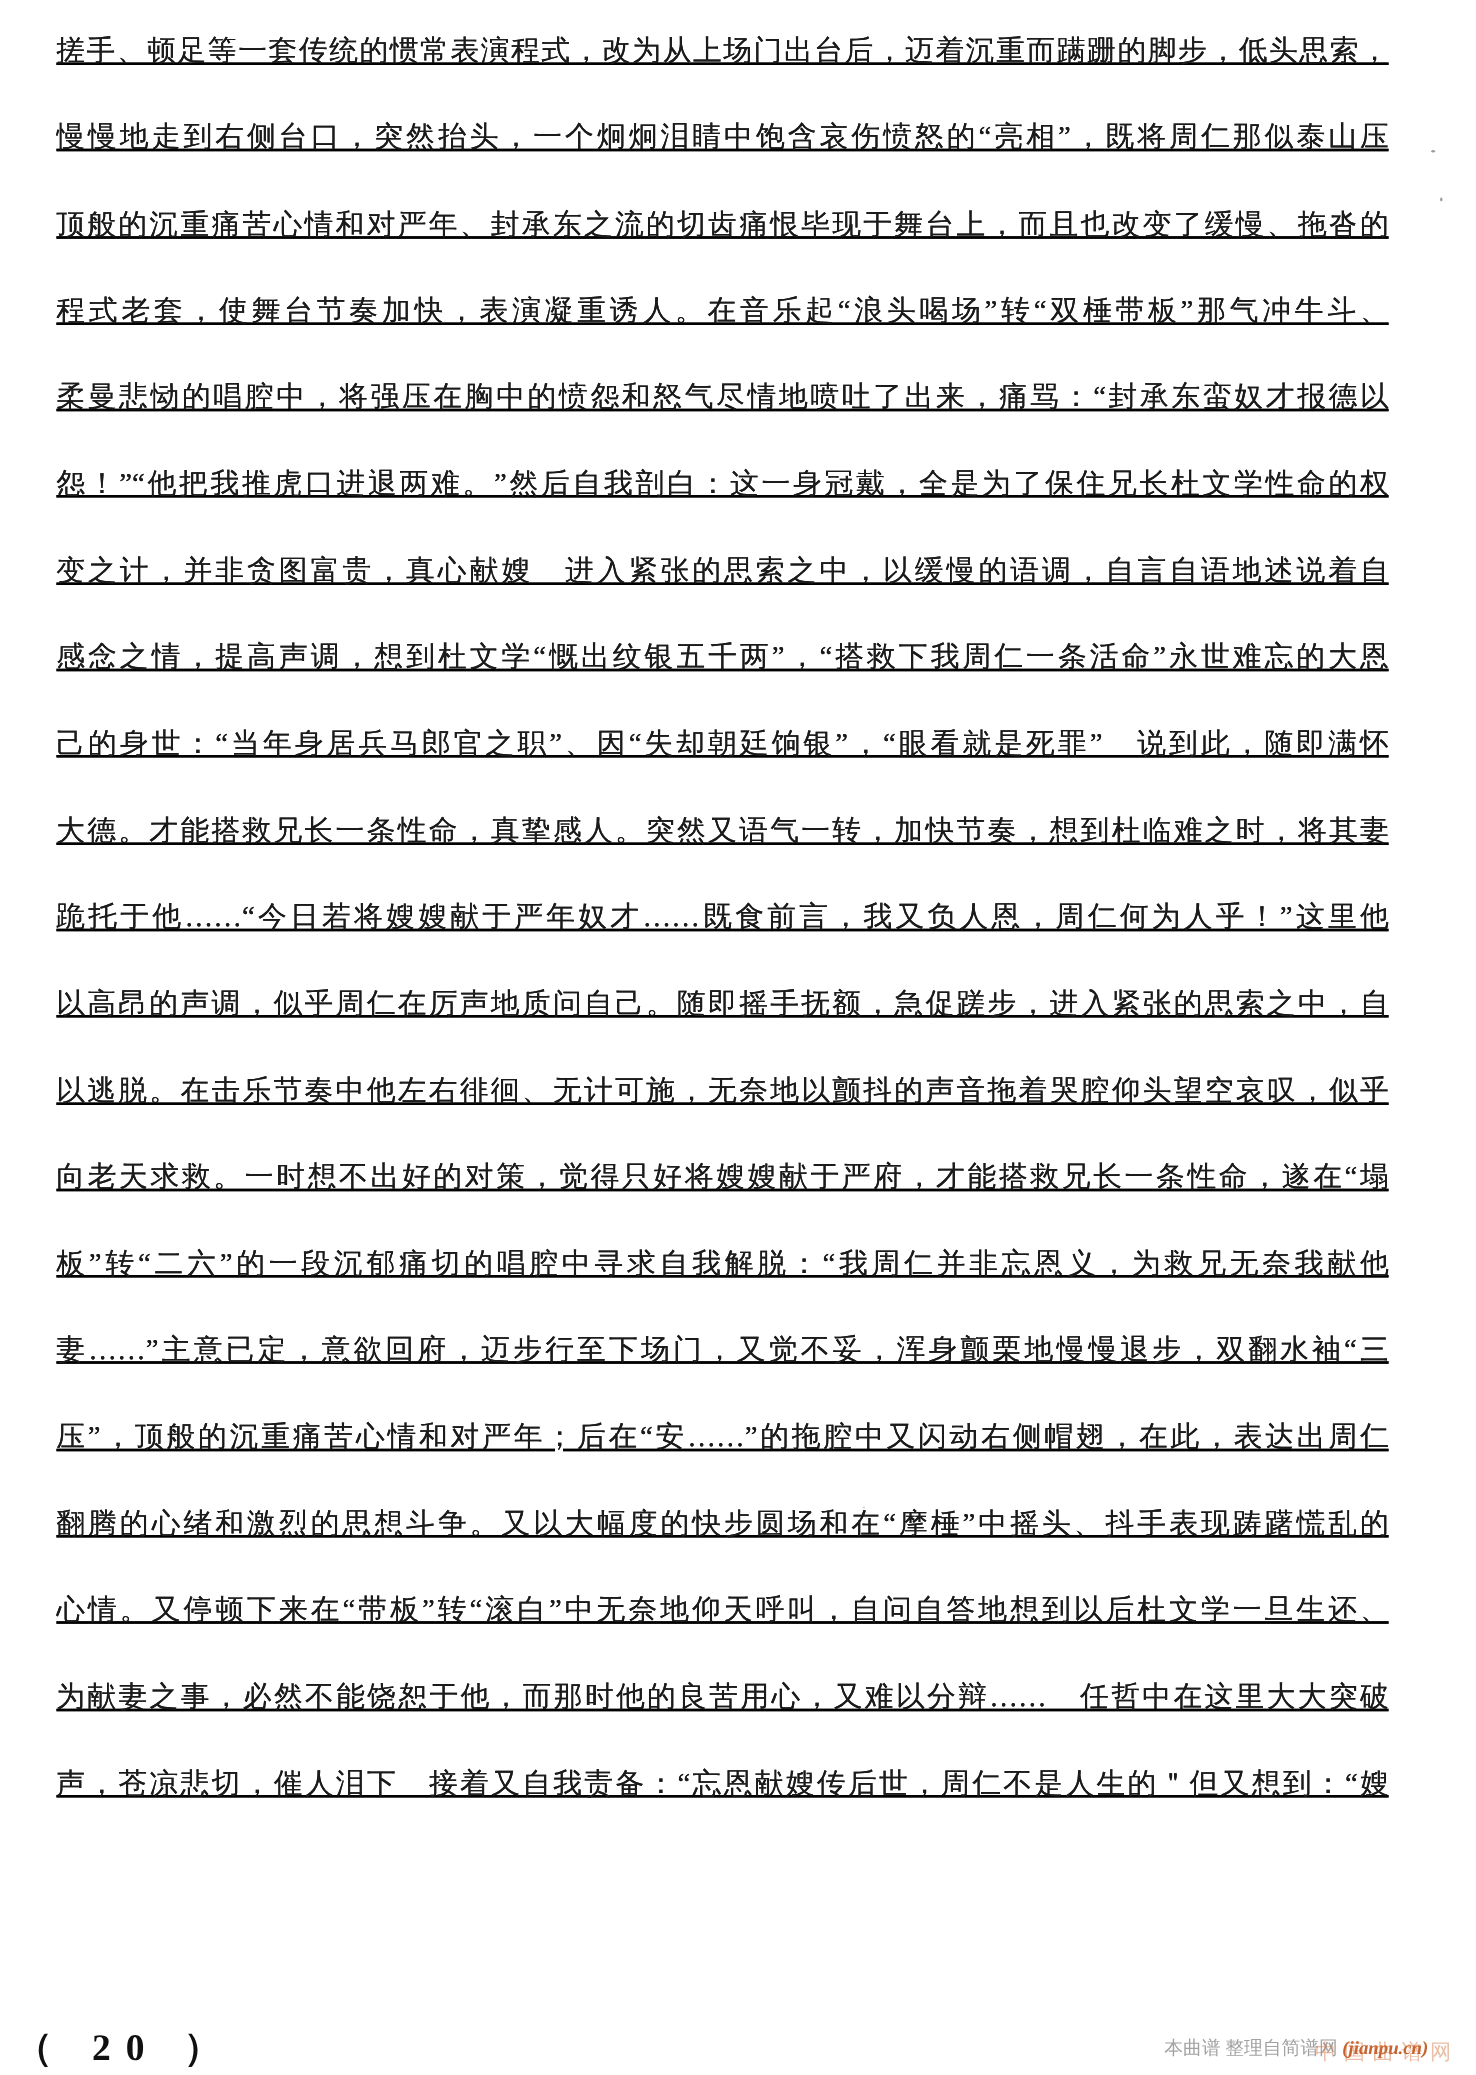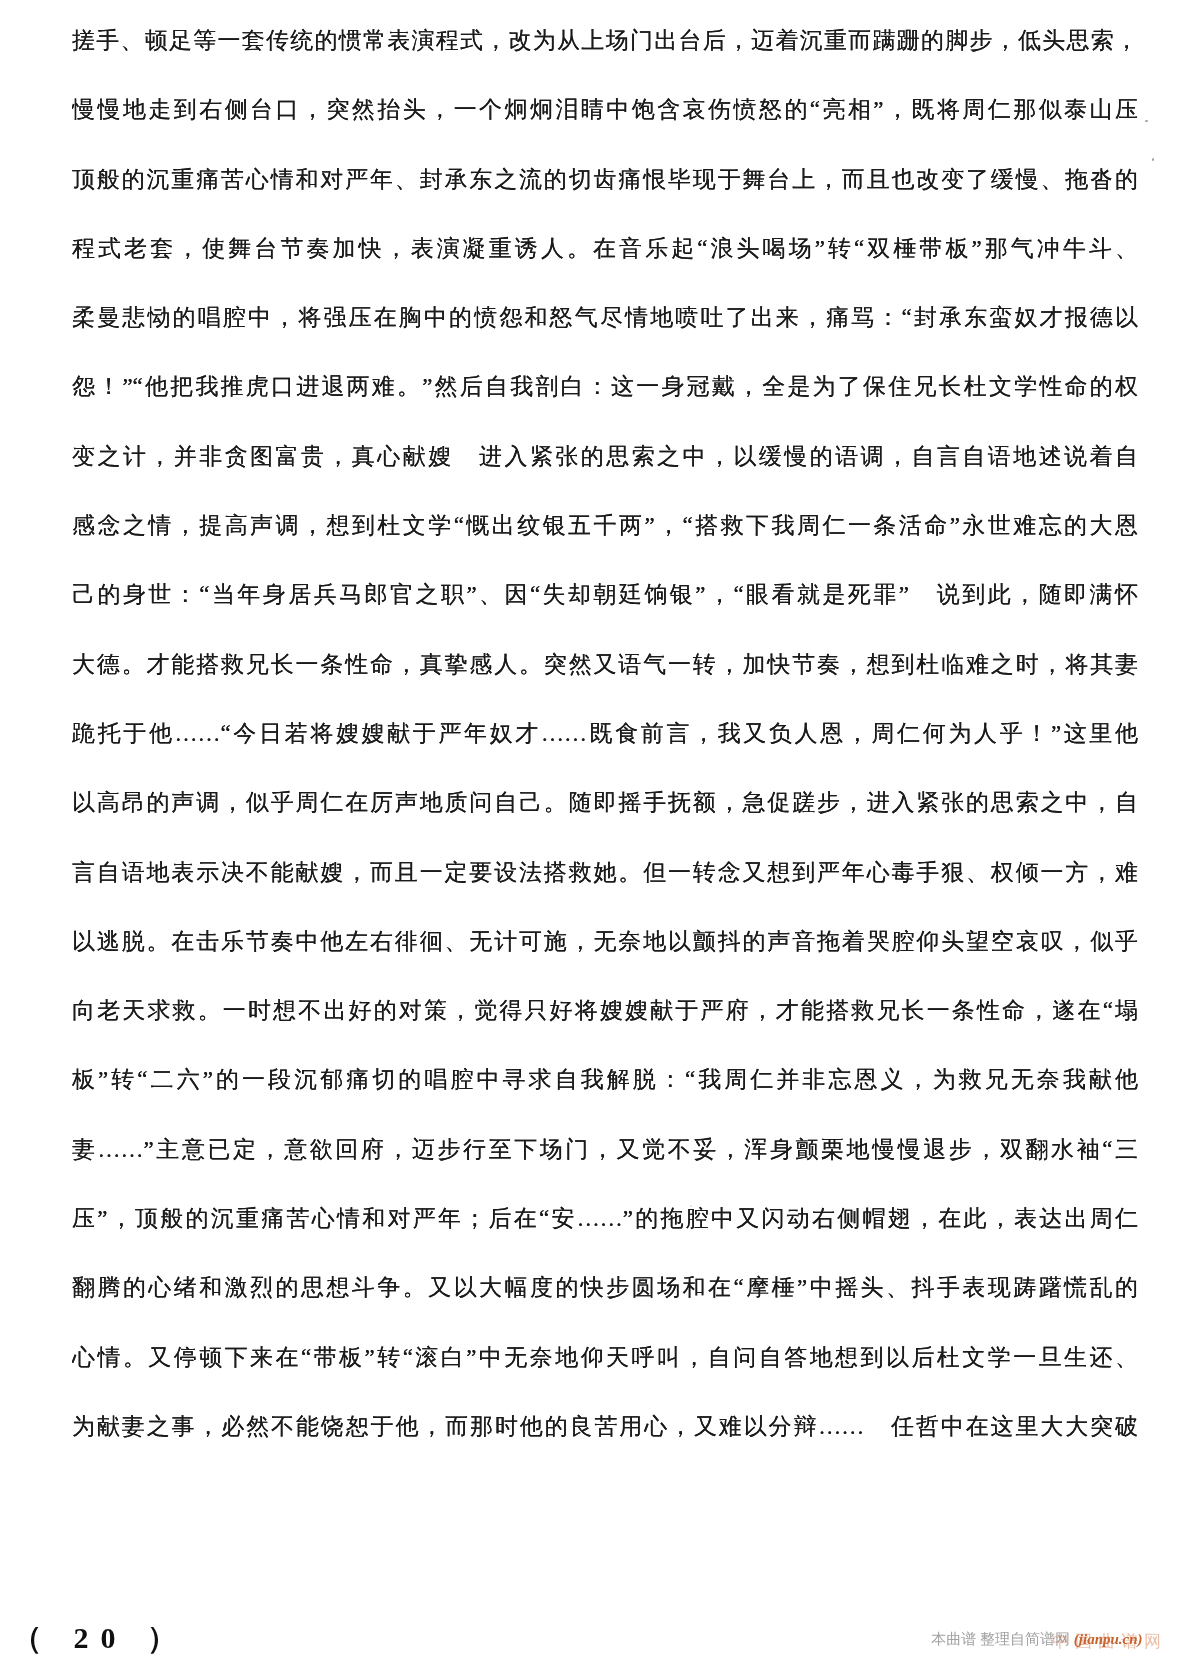--- a/index.html
+++ b/index.html
@@ -7,23 +7,24 @@
     position: relative;
     width: 1181px;
     height: 1660px;
     margin: 0 auto;
     background: #ffffff;
     font-family: "Liberation Serif", "DejaVu Serif", serif;
     overflow: hidden;
   }
   .text-block {
     position: absolute;
-    left: 72px;
+    left: 45px;
     top: 6px;
     width: 1066px;
+    text-decoration: underline;
   }
   .line {
     height: 69.3px;
     line-height: 69.3px;
     font-size: 23px;
     color: #1b1b1b;
     text-align: justify;
     text-align-last: justify;
     text-shadow: 0 0 0.5px #222;
     overflow: hidden;
@@ -80,29 +81,29 @@
     <div class="line">顶般的沉重痛苦心情和对严年、封承东之流的切齿痛恨毕现于舞台上，而且也改变了缓慢、拖沓的</div>
     <div class="line">程式老套，使舞台节奏加快，表演凝重诱人。在音乐起“浪头喝场”转“双棰带板”那气冲牛斗、</div>
     <div class="line">柔曼悲恸的唱腔中，将强压在胸中的愤怨和怒气尽情地喷吐了出来，痛骂：“封承东蛮奴才报德以</div>
     <div class="line">怨！”“他把我推虎口进退两难。”然后自我剖白：这一身冠戴，全是为了保住兄长杜文学性命的权</div>
     <div class="line">变之计，并非贪图富贵，真心献嫂　进入紧张的思索之中，以缓慢的语调，自言自语地述说着自</div>
     <div class="line">感念之情，提高声调，想到杜文学“慨出纹银五千两”，“搭救下我周仁一条活命”永世难忘的大恩</div>
     <div class="line">己的身世：“当年身居兵马郎官之职”、因“失却朝廷饷银”，“眼看就是死罪”　说到此，随即满怀</div>
     <div class="line">大德。才能搭救兄长一条性命，真挚感人。突然又语气一转，加快节奏，想到杜临难之时，将其妻</div>
     <div class="line">跪托于他……“今日若将嫂嫂献于严年奴才……既食前言，我又负人恩，周仁何为人乎！”这里他</div>
     <div class="line">以高昂的声调，似乎周仁在厉声地质问自己。随即摇手抚额，急促蹉步，进入紧张的思索之中，自</div>
-    <div class="line">言自语地表示决不能献嫂，而且一定要设法搭救她。但一转念又想到严年心毒手狠、权倾一方，难</div>
     <div class="line">以逃脱。在击乐节奏中他左右徘徊、无计可施，无奈地以颤抖的声音拖着哭腔仰头望空哀叹，似乎</div>
     <div class="line">向老天求救。一时想不出好的对策，觉得只好将嫂嫂献于严府，才能搭救兄长一条性命，遂在“塌</div>
     <div class="line">板”转“二六”的一段沉郁痛切的唱腔中寻求自我解脱：“我周仁并非忘恩义，为救兄无奈我献他</div>
     <div class="line">妻……”主意已定，意欲回府，迈步行至下场门，又觉不妥，浑身颤栗地慢慢退步，双翻水袖“三</div>
     <div class="line">压”，顶般的沉重痛苦心情和对严年；后在“安……”的拖腔中又闪动右侧帽翅，在此，表达出周仁</div>
     <div class="line">翻腾的心绪和激烈的思想斗争。又以大幅度的快步圆场和在“摩棰”中摇头、抖手表现踌躇慌乱的</div>
     <div class="line">心情。又停顿下来在“带板”转“滚白”中无奈地仰天呼叫，自问自答地想到以后杜文学一旦生还、</div>
     <div class="line">为献妻之事，必然不能饶恕于他，而那时他的良苦用心，又难以分辩……　任哲中在这里大大突破</div>
+    <div class="line">声，苍凉悲切，催人泪下　接着又自我责备：“忘恩献嫂传后世，周仁不是人生的＂但又想到：“嫂</div>
   </div>
 
   <div class="page-number">（ 20 ）</div>
 
   <div class="watermark">
     <span class="wm-gray">本曲谱 整理自简谱网</span>
     <span class="wm-orange">(jianpu.cn)</span>
     <span class="wm-overlay">中国曲谱网</span>
   </div>
 

